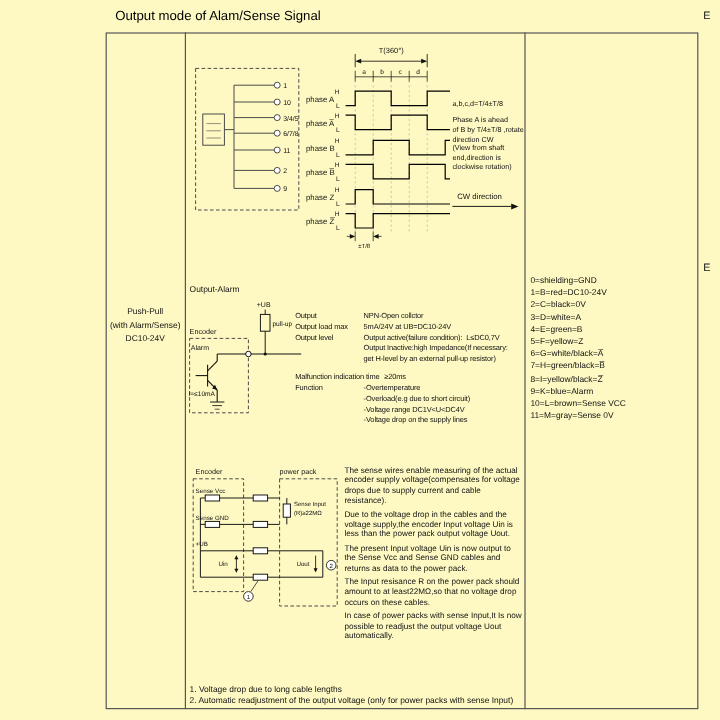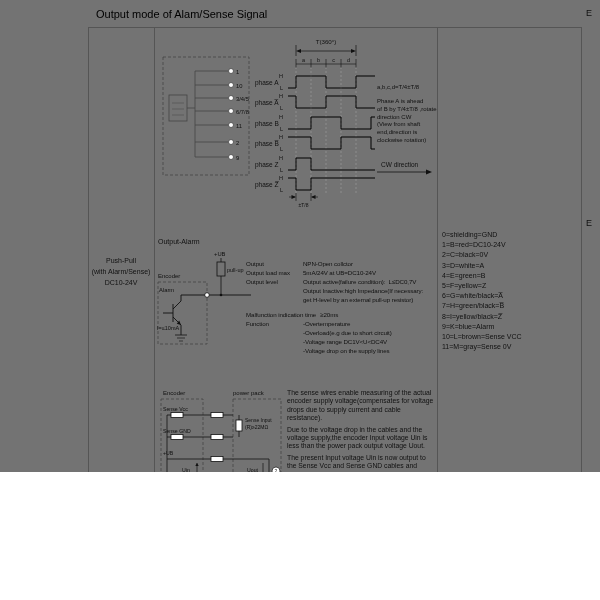--- a/index.html
+++ b/index.html
@@ -1,17 +1,17 @@
 <!DOCTYPE html>
 <html><head>
 <meta charset="utf-8">
 <style>
   *{margin:0;padding:0;box-sizing:border-box}
   html,body{background:#fff}
-  .canvas{position:relative;width:600px;height:472px;background:#737373;
+  .canvas{position:relative;width:600px;height:600px;background:#fef9c3;
           font-family:"Liberation Sans",sans-serif;color:#111;overflow:hidden}
   .abs{position:absolute}
   .frame{border:1px solid #555}
   .title{font-size:11px;color:#000;white-space:nowrap}
   .leftcol{border-right:1px solid #555;text-align:center;font-size:7px;line-height:11px}
   .leftcol .pad{margin-top:228px}
   .legend{border-left:1px solid #555;font-size:7px;line-height:10.2px;padding:203px 0 0 4px}
   .legend div{white-space:nowrap}
   .section-label{font-size:7px;white-space:nowrap}
   .specs{font-size:6.2px;line-height:9px;width:192px;letter-spacing:-0.1px}

